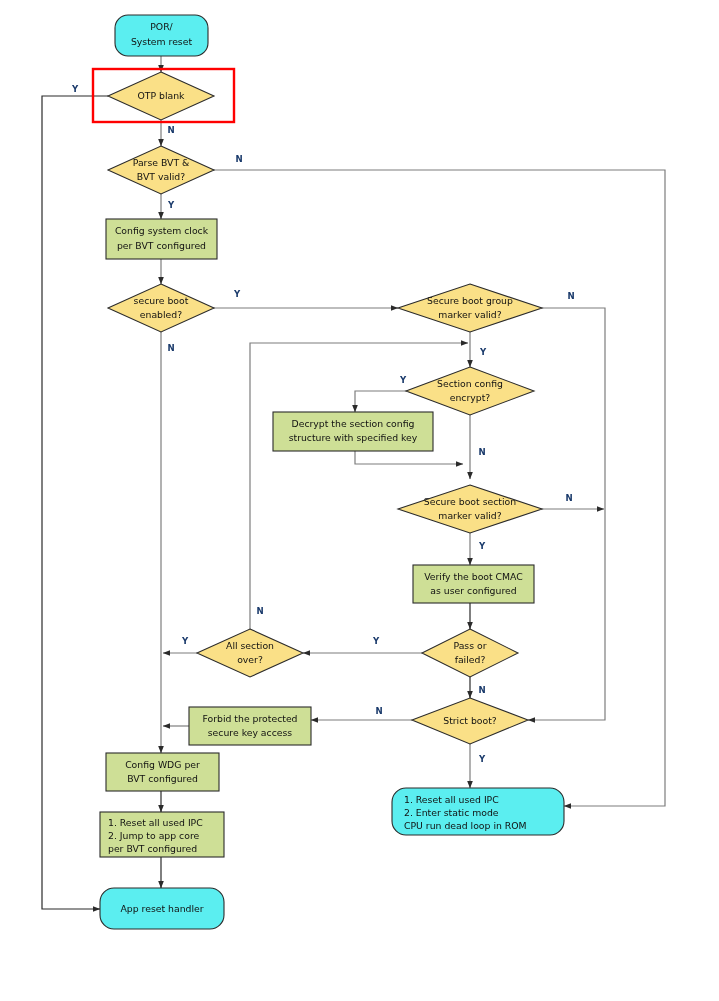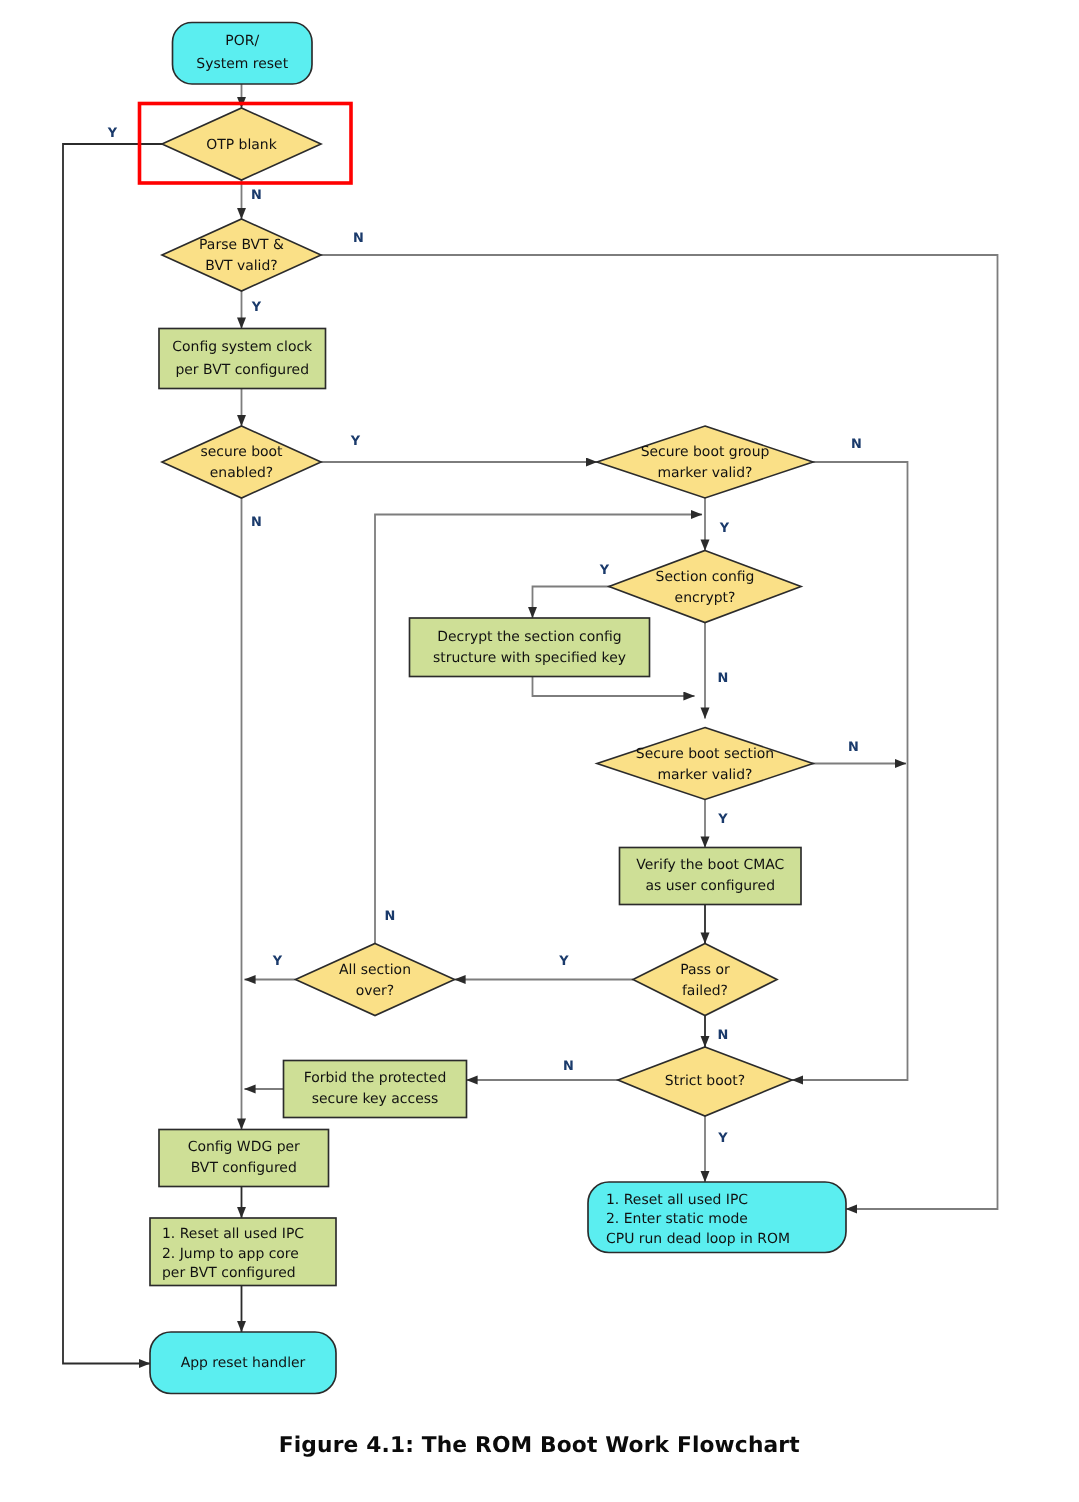--- a/index.html
+++ b/index.html
@@ -205,15 +205,14 @@
       <text class="nodetxt-l" x="404" y="826">CPU run dead loop in ROM</text>
     </g>
 
     <g>
       <rect class="shp" x="100" y="888" width="124" height="41" rx="14" ry="14" fill="#5BEEF0"></rect>
       <text class="nodetxt" x="162" y="909">App reset handler</text>
     </g>
 
   </svg>
 
-  <div class="caption" style="top:956px;">Figure 4.1: The ROM Boot Work Flowchart</div>
 
 </div>
 
 </body></html>

